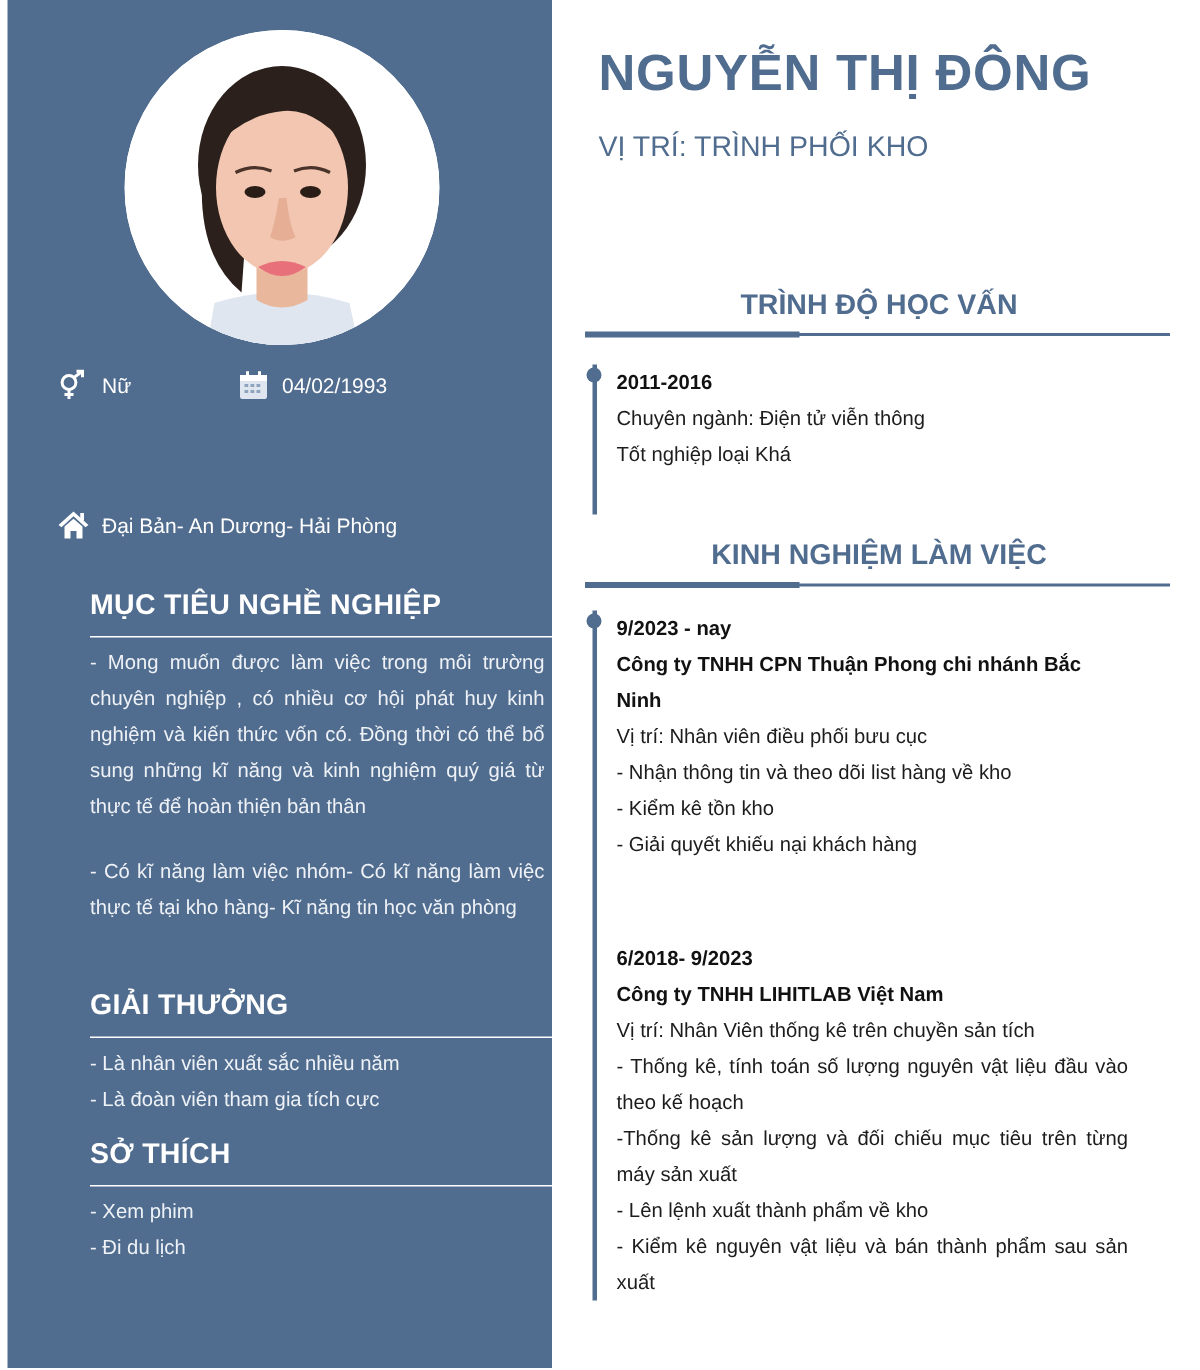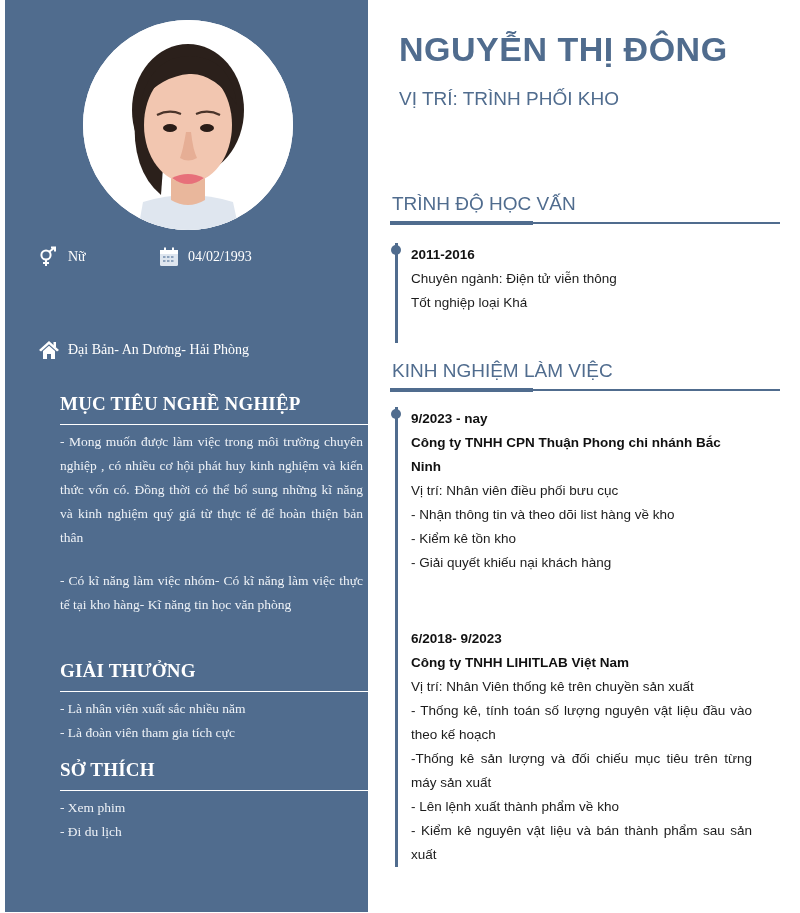--- a/index.html
+++ b/index.html
@@ -1,21 +1,21 @@
 <!DOCTYPE html>
 <html><head>
   <meta charset="utf-8">
   <style>
     * { box-sizing: border-box; margin: 0; padding: 0; }
     html, body { width: 800px; height: 913px; background: #ffffff; overflow: hidden; }
     body { position: relative; font-family: "Liberation Sans", "DejaVu Sans", sans-serif; }
 
     .sidebar {
       position: absolute; left: 5px; top: 0; width: 363px; height: 912px;
-      background: #506c8e; color: #ffffff; font-family: Liberation Serif, serif;
+      background: #506c8e; color: #ffffff;
     }
     .avatar {
       position: absolute; left: 78px; top: 20px; width: 210px; height: 210px;
       border-radius: 50%; background: #ffffff; overflow: hidden;
     }
     .avatar svg { width: 100%; height: 100%; display: block; }
 
     .info-row { position: absolute; display: flex; align-items: center; font-size: 14px; color: #ffffff; }
     .info-row .ico { width: 22px; height: 22px; display: inline-flex; align-items: center; justify-content: center; margin-right: 8px; }
     .info-row svg { display: block; }
@@ -30,21 +30,21 @@
     .name {
       position: absolute; left: 399px; top: 30px; font-size: 34px; font-weight: bold;
       color: #506c8e; letter-spacing: 0.5px;
     }
     .position {
       position: absolute; left: 399px; top: 88px; font-size: 19px; color: #506c8e;
     }
 
     .main-section { position: absolute; left: 390px; width: 390px; }
     .main-title {
-      font-size: 19px; font-weight: normal; color: #506c8e; padding-left: 2px; height: 28px;
+      font-size: 19px; font-weight: bold; color: #506c8e; padding-left: 2px; height: 28px; text-align: center;
     }
     .rule { position: relative; height: 4px; }
     .rule .thin { position: absolute; left: 0; right: 0; top: 1px; height: 1.5px; background: #506c8e; }
     .rule .thick { position: absolute; left: 0; top: 0; height: 3.5px; background: #506c8e; }
 
     .timeline { position: relative; margin-top: 12px; }
     .tl-line { position: absolute; left: 5px; top: 0; width: 2.5px; background: #506c8e; }
     .tl-dot { position: absolute; left: 1px; top: 2px; width: 10px; height: 10px; border-radius: 50%; background: #506c8e; }
     .entry { padding-left: 21px; padding-right: 28px; font-size: 13.5px; line-height: 24px; color: #1c1c1c; }
     .entry .b { font-weight: bold; color: #111111; }
@@ -185,20 +185,20 @@
       <div class="b">Công ty TNHH CPN Thuận Phong chi nhánh Bắc Ninh</div>
       <div>Vị trí: Nhân viên điều phối bưu cục</div>
       <div class="just">- Nhận thông tin và theo dõi list hàng về kho</div>
       <div class="just">- Kiểm kê tồn kho</div>
       <div class="just">- Giải quyết khiếu nại khách hàng</div>
     </div>
 
     <div class="entry" style="margin-top:52px;">
       <div class="b">6/2018- 9/2023</div>
       <div class="b">Công ty TNHH LIHITLAB Việt Nam</div>
-      <div>Vị trí: Nhân Viên thống kê trên chuyền sản xuất</div>
+      <div>Vị trí: Nhân Viên thống kê trên chuyền sản tích</div>
       <div class="just">- Thống kê, tính toán số lượng nguyên vật liệu đầu vào theo kế hoạch</div>
       <div class="just">-Thống kê sản lượng và đối chiếu mục tiêu trên từng máy sản xuất</div>
       <div class="just">- Lên lệnh xuất thành phẩm về kho</div>
       <div class="just">- Kiểm kê nguyên vật liệu và bán thành phẩm sau sản xuất</div>
     </div>
   </div>
 </div>
 
 </body></html>

